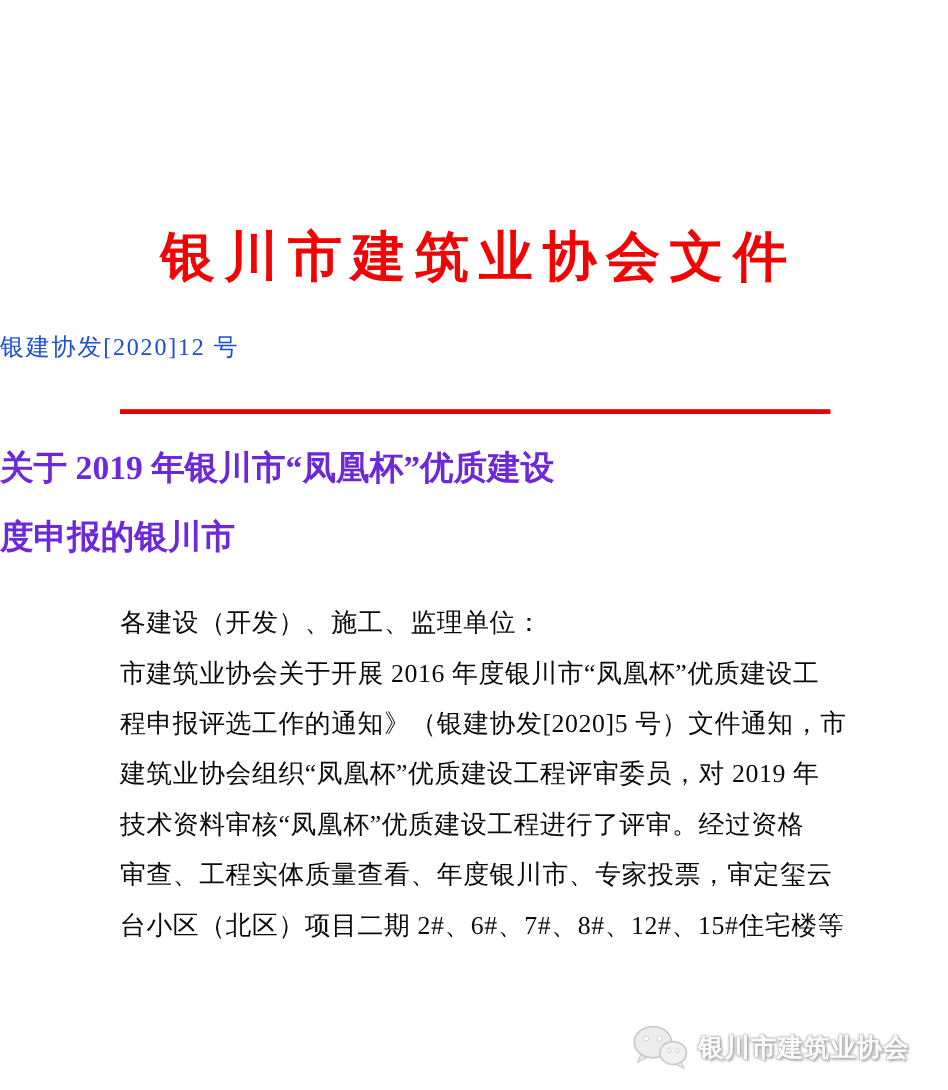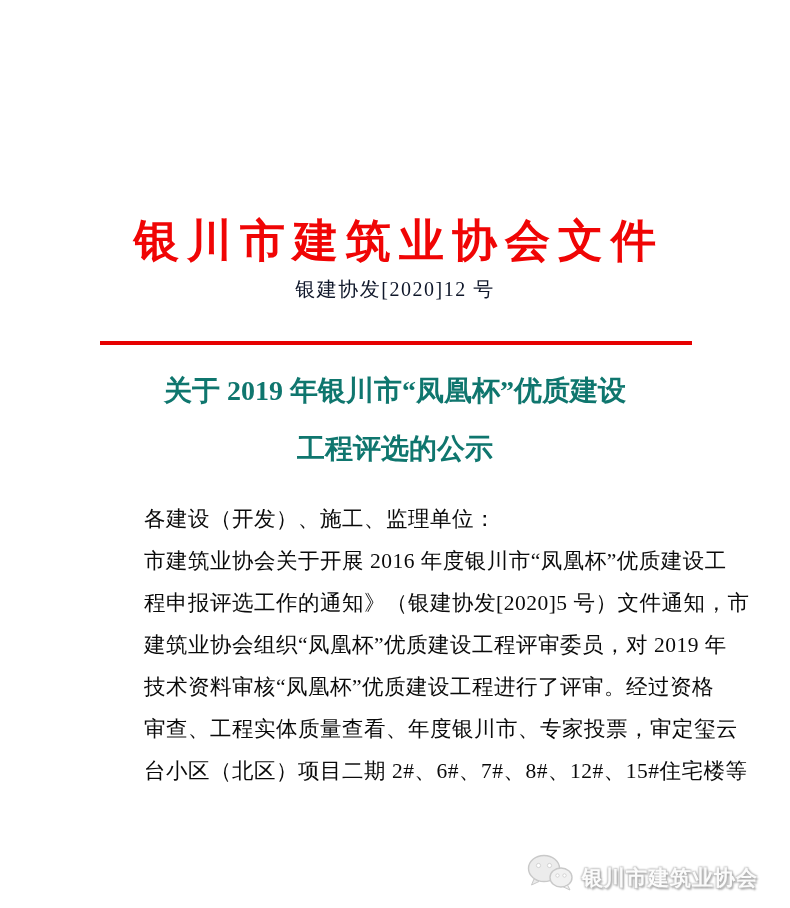--- a/index.html
+++ b/index.html
@@ -18,61 +18,58 @@
   .org-title {
     position: absolute;
     top: 184px; left: 0; right: 0;
     text-align: center;
     color: #f00505;
     font-size: 45px;
     font-weight: 900;
     letter-spacing: 8px;
     text-indent: 8px; 
     white-space: nowrap;
-    margin-top: 27px;
   }
   .doc-number {
     position: absolute;
     top: 276px; left: 0; right: 0;
-    text-align: center;
     font-size: 20px;
     letter-spacing: 1.5px;
-    color: #0f172a;
+    color: #1d4ed8;
   }
   .red-line {
     position: absolute;
     top: 341px; left: 100px;
     width: 592px; height: 4px;
     background: #e60000;
   }
   .doc-title {
     position: absolute;
     top: 362px; left: 0; right: 0;
-    text-align: center;
     font-size: 28px;
     font-weight: 900;
     line-height: 58px;
-    color: #0f766e;
+    color: #6d28d9;
   }
   .doc-title .t-line { white-space: nowrap; }
   .body-text {
     position: absolute;
     top: 498px; left: 100px;
     width: 606px;
     font-size: 21.5px;
     line-height: 42px;
     color: #0a0a0a;
     letter-spacing: 0.5px;
   }
-  .body-text .b-line { white-space: nowrap; margin-left: 44px; }
+  .body-text .b-line { white-space: nowrap; }
   .watermark {
     position: absolute;
     top: 854px; right: 32px;
     display: flex;
-    align-items: flex-end;
+    align-items: center;
     gap: 9px;
     user-select: none;
   }
   .watermark .wm-label {
     font-size: 21px;
     font-weight: bold;
     letter-spacing: 1px;
     color: #fbfbfb;
     text-shadow:
       1.5px 1.5px 2px #ababab,
@@ -89,21 +86,21 @@
 <div class="page">
 
   <div class="org-title">银川市建筑业协会文件</div>
 
   <div class="doc-number">银建协发[2020]12 号</div>
 
   <div class="red-line"></div>
 
   <div class="doc-title">
     <div class="t-line">关于 2019 年银川市“凤凰杯”优质建设</div>
-    <div class="t-line">工程评选的公示</div>
+    <div class="t-line">度申报的银川市</div>
   </div>
 
   <div class="body-text">
     <div class="b-line">各建设（开发）、施工、监理单位：</div>
     <div class="b-line">市建筑业协会关于开展 2016 年度银川市“凤凰杯”优质建设工</div>
     <div class="b-line">程申报评选工作的通知》（银建协发[2020]5 号）文件通知，市</div>
     <div class="b-line">建筑业协会组织“凤凰杯”优质建设工程评审委员，对 2019 年</div>
     <div class="b-line">技术资料审核“凤凰杯”优质建设工程进行了评审。经过资格</div>
     <div class="b-line">审查、工程实体质量查看、年度银川市、专家投票，审定玺云</div>
     <div class="b-line">台小区（北区）项目二期 2#、6#、7#、8#、12#、15#住宅楼等</div>

